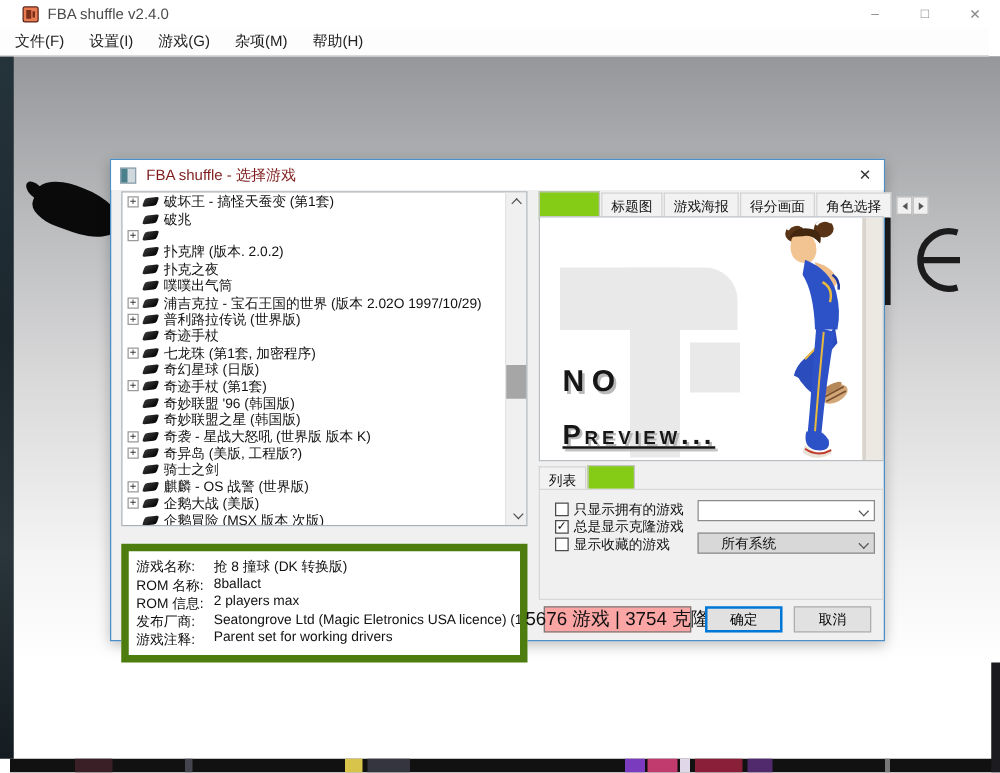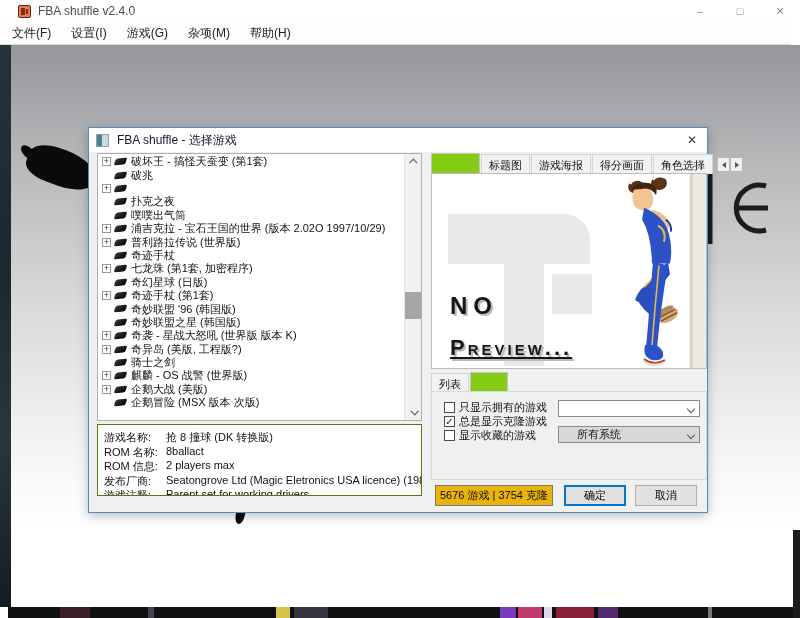--- a/index.html
+++ b/index.html
@@ -40,21 +40,21 @@
   .right-edge { position:absolute; right:0; top:530px; width:7px; height:88px; background:#1b1b20; }
 
   
   .dialog { position:absolute; left:88px; top:127px; width:620px; height:386px;
     background:#f0f0f0; border:1px solid #4a8fc7; box-shadow:0 3px 10px rgba(0,0,0,.25); z-index:10; }
   .dlg-titlebar { position:absolute; left:0; top:0; width:100%; height:24px; background:#fff;
     display:flex; align-items:center; }
   .dlg-icon { width:13px; height:13px; margin:0 8px 0 7px; background:#cfd8dc;
     border:1px solid #8aa0aa; }
   .dlg-icon::after { content:""; display:block; width:5px; height:11px; background:#4a7f8c; }
-  .dlg-title { font-size:12px; color:#0f172a; }
+  .dlg-title { font-size:12px; color:#7f1d1d; }
   .dlg-close { position:absolute; right:0; top:0; width:30px; height:24px; display:flex;
     align-items:center; justify-content:center; font-size:12px; color:#333; }
 
   
   .tree { position:absolute; left:8px; top:25px; width:325px; height:268px; background:#fff;
     border:1px solid #aab2b8; overflow:hidden; }
   .tree-rows { position:absolute; left:0; top:1px; width:306px; }
   .tree-row { display:flex; align-items:center; height:13.4px; padding-left:4px; white-space:nowrap; }
   .plusbox { width:9px; height:9px; min-width:9px; border:1px solid #9a9a9a; background:#fff;
     font-size:9px; line-height:7px; text-align:center; color:#333; margin-right:4px; }
@@ -66,22 +66,22 @@
     border-left:1px solid #e2e2e2; }
   .scroll-arrow { position:absolute; left:0; width:17px; height:16px; display:flex;
     align-items:center; justify-content:center; }
   .scroll-arrow.up { top:0; } .scroll-arrow.down { bottom:0; }
   .chev { width:6px; height:6px; border-left:1.5px solid #555; border-top:1.5px solid #555; }
   .chev.up { transform:rotate(45deg) translateY(1px); }
   .chev.down { transform:rotate(225deg) translateY(1px); }
   .scroll-thumb { position:absolute; left:0; top:138px; width:17px; height:27px; background:#a6a6a6; }
 
   
-  .info { position:absolute; left:8px; top:296px; width:325px; height:72px; background:#fff;
-    border:1px solid #4d7c0f; padding:5px 0 0 6px; overflow:hidden; }
+  .info { position:absolute; left:8px; top:307px; width:325px; height:95px; background:#fff;
+    border:6px solid #4d7c0f; padding:5px 0 0 6px; overflow:hidden; }
   .info-row { display:flex; height:14.5px; white-space:nowrap; }
   .info-label { font-size:11px; color:#111; width:62px; min-width:62px; }
   .info-value { font-size:11px; color:#111; overflow:hidden; }
 
   
   .tabs-top { position:absolute; left:342px; top:26px; width:276px; height:20px; display:flex; }
   .tab { font-size:11px; color:#111; padding:3px 7px 2px; background:#f2f2f2;
     border:1px solid #d4d4d4; border-bottom:none; margin-right:1px; white-space:nowrap; }
   .tab.active { background:#84cc16; position:relative; top:-1px; padding-top:20px; border-color:#c4c4c4; }
   .tab-arrows { margin-left:3px; display:flex; align-items:flex-end; padding-bottom:2px; }
@@ -114,22 +114,22 @@
     font-size:10px; line-height:10px; text-align:center; color:#111; margin-right:4px; }
   .cb-label { font-size:11px; color:#111; white-space:nowrap; }
   .combo { position:absolute; left:126px; width:142px; height:17px; border:1px solid #8a8a8a;
     font-size:11px; color:#111; display:flex; align-items:center; padding-left:18px; }
   .combo .dd { position:absolute; right:5px; top:5px; width:6px; height:6px;
     border-left:1.5px solid #555; border-top:1.5px solid #555; transform:rotate(225deg); }
   .combo1 { top:8px; background:#fff; }
   .combo2 { top:34px; background:#d8d8d8; }
 
   
-  .status-box { position:absolute; left:346px; top:357px; width:118px; height:21px; background:#eab308;
-    border:1px solid #7a7a7a; font-size:11px; color:#111; display:flex; align-items:center;
+  .status-box { position:absolute; left:346px; top:357px; width:118px; height:21px; background:#fca5a5;
+    border:1px solid #7a7a7a; font-size:15px; color:#111; display:flex; align-items:center;
     justify-content:center; white-space:nowrap; }
   .btn { position:absolute; top:357px; width:62px; height:21px; background:#e1e1e1;
     border:1px solid #adadad; font-size:11px; color:#000; display:flex; align-items:center;
     justify-content:center; }
   .btn.ok { left:475px; border:2px solid #0078d7; }
   .btn.cancel { left:546px; }
 </style>
 </head>
 <body>
 
@@ -194,20 +194,25 @@
           <span class="cart"></span>
           <span class="tree-label">破兆</span>
         </div>
         <div class="tree-row">
           <span class="plusbox">+</span>
           <span class="cart"></span>
         </div>
         <div class="tree-row">
           <span class="plusbox hidden"></span>
           <span class="cart"></span>
+          <span class="tree-label">扑克牌 (版本. 2.0.2)</span>
+        </div>
+        <div class="tree-row">
+          <span class="plusbox hidden"></span>
+          <span class="cart"></span>
           <span class="tree-label">扑克之夜</span>
         </div>
         <div class="tree-row">
           <span class="plusbox hidden"></span>
           <span class="cart"></span>
           <span class="tree-label">噗噗出气筒</span>
         </div>
         <div class="tree-row">
           <span class="plusbox">+</span>
           <span class="cart"></span>

